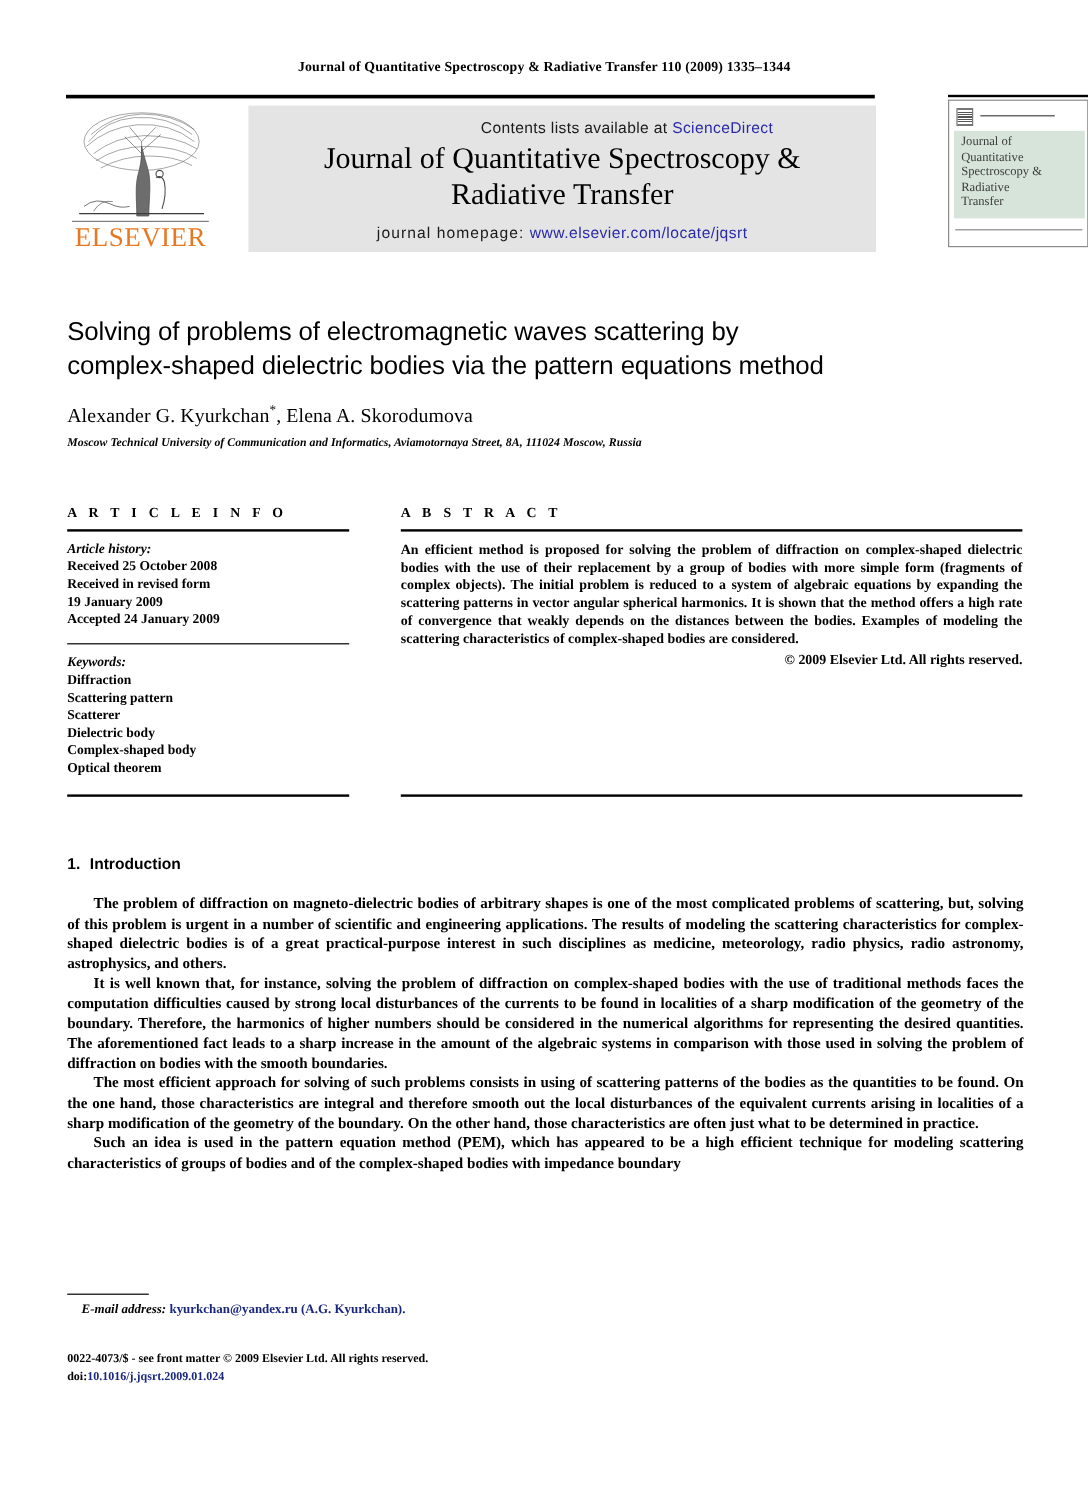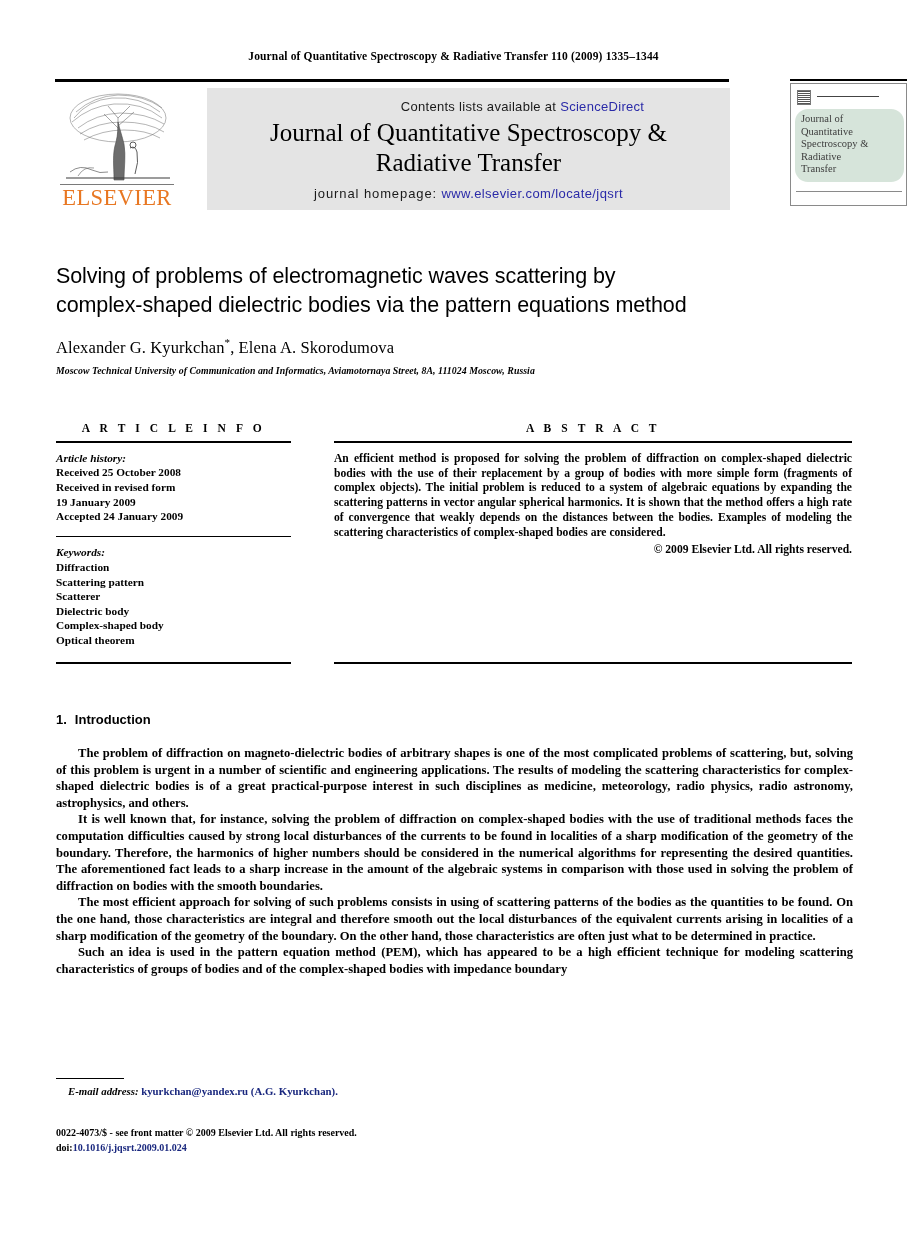--- a/index.html
+++ b/index.html
@@ -173,21 +173,20 @@
     width: 62px; height: 1px;
     background: #444;
   }
   .cover-greenblock {
     position: absolute;
     top: 25px;
     left: 4px;
     width: 109px;
     height: 73px;
     background: #d6e4da;
-    border-radius: 13px;
   }
   .cover-text {
     position: absolute;
     top: 4px;
     left: 6px;
     font-family: "Liberation Serif", serif;
     font-size: 10.5px;
     line-height: 12.6px;
     color: #3d3d3d;
   }
@@ -249,21 +248,20 @@
     top: 422px;
     left: 334px;
     width: 518px;
   }
   .col-head {
     font-family: "Liberation Serif", serif;
     font-size: 11.5px;
     font-weight: bold;
     letter-spacing: 3.6px;
     color: #000;
-    text-align: center;
   }
   .col-rule {
     margin-top: 7px;
     height: 1.8px;
     background: #000;
   }
   .info-group {
     margin-top: 8px;
     font-family: "Liberation Serif", serif;
     font-size: 11.3px;

